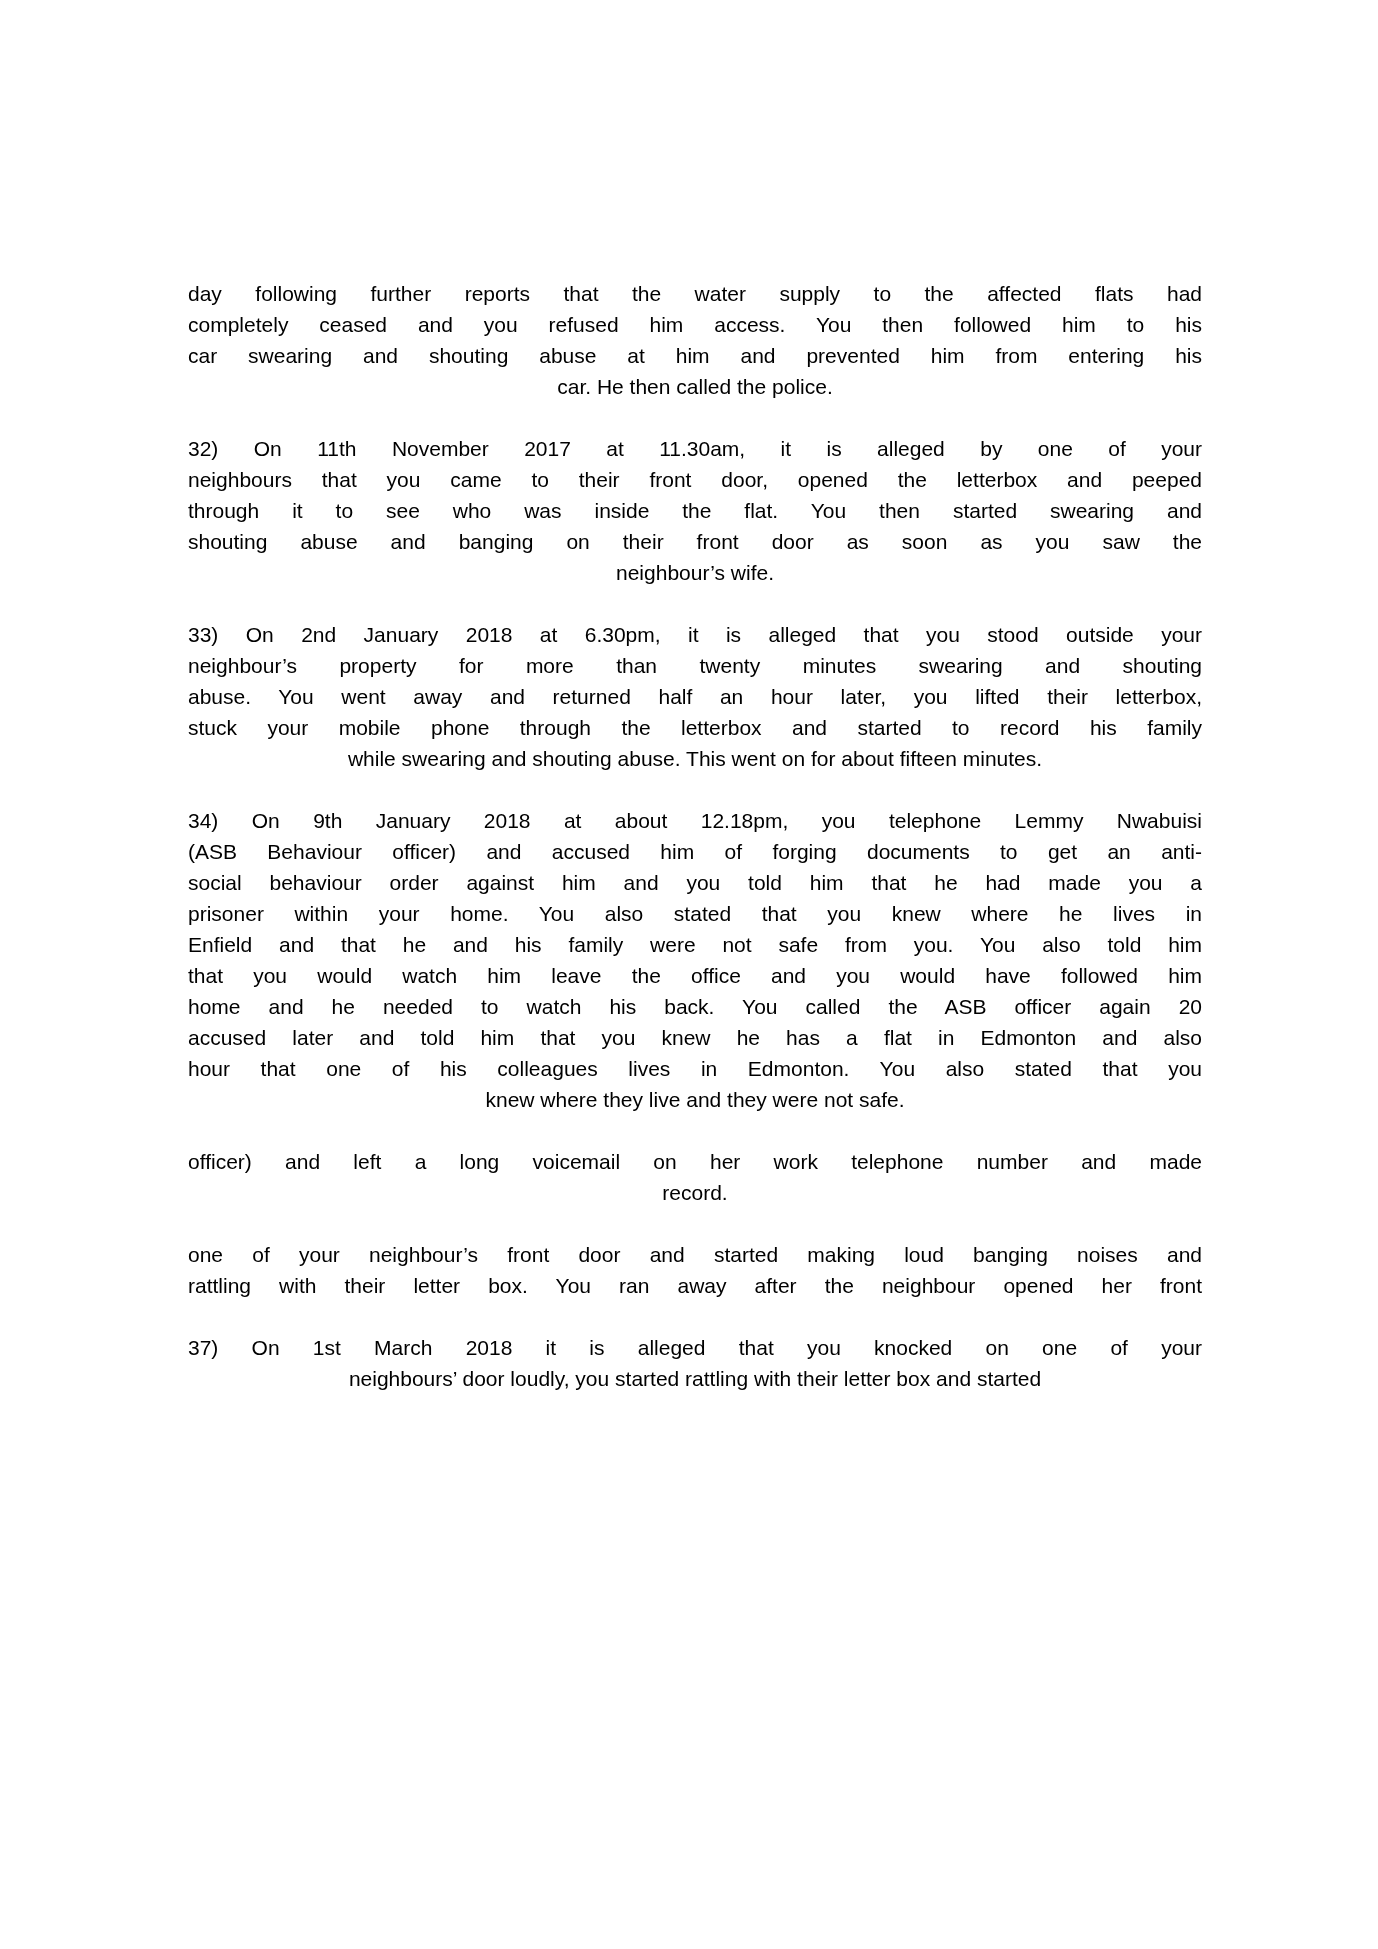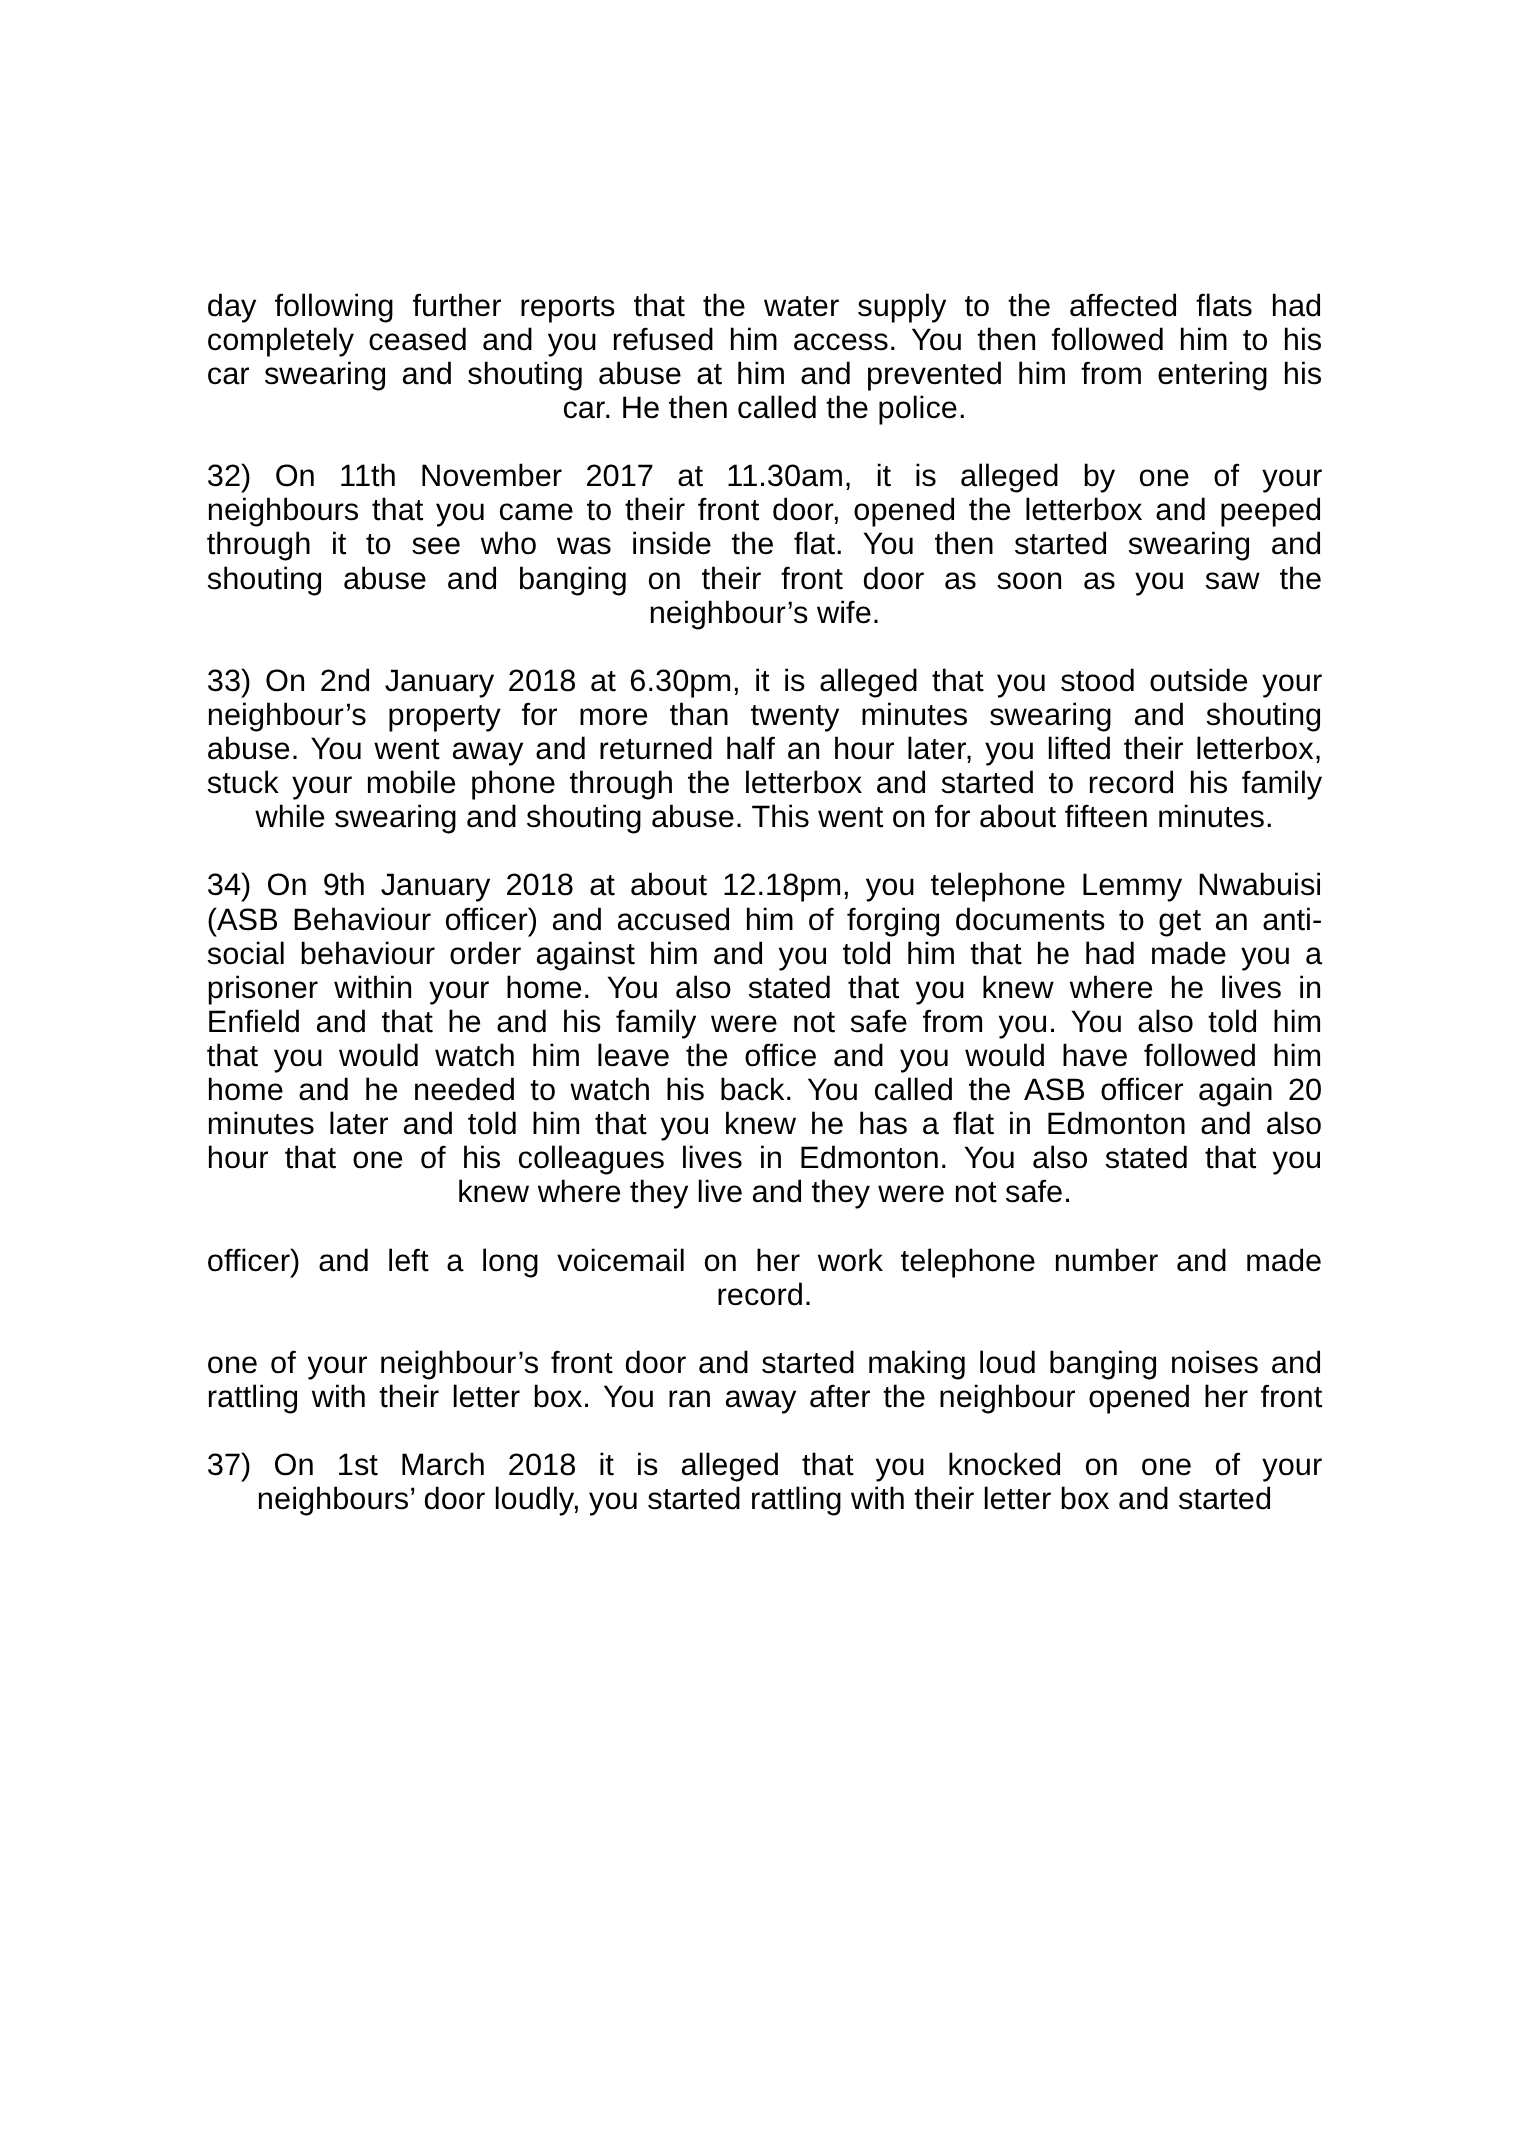--- a/index.html
+++ b/index.html
@@ -11,24 +11,24 @@
     position: relative;
     width: 1378px;
     height: 1949px;
     background: #ffffff;
     overflow: hidden;
     font-family: "Liberation Sans", "DejaVu Sans", sans-serif;
     color: #000000;
   }
   .text-block {
     position: absolute;
-    top: 262px;
+    top: 278px;
     left: 188px;
     width: 1014px;
-    font-size: 28px;
+    font-size: 21px;
     line-height: 31px;
   }
   .para {
     margin: 0 0 31px 0;
     padding: 0;
   }
   .line {
     text-align: justify;
     text-align-last: justify;
     white-space: normal;
@@ -64,21 +64,21 @@
         <div class="line last">while swearing and shouting abuse. This went on for about fifteen minutes.</div>
       </div>
       <div class="para">
         <div class="line">34) On 9th January 2018 at about 12.18pm, you telephone Lemmy Nwabuisi</div>
         <div class="line">(ASB Behaviour officer) and accused him of forging documents to get an anti-</div>
         <div class="line">social behaviour order against him and you told him that he had made you a</div>
         <div class="line">prisoner within your home. You also stated that you knew where he lives in</div>
         <div class="line">Enfield and that he and his family were not safe from you. You also told him</div>
         <div class="line">that you would watch him leave the office and you would have followed him</div>
         <div class="line">home and he needed to watch his back. You called the ASB officer again 20</div>
-        <div class="line">minutes later and told him that you knew he has a flat in Edmonton and also</div>
+        <div class="line">accused later and told him that you knew he has a flat in Edmonton and also</div>
         <div class="line">hour that one of his colleagues lives in Edmonton. You also stated that you</div>
         <div class="line last">knew where they live and they were not safe.</div>
       </div>
       <div class="para">
         <div class="line">officer) and left a long voicemail on her work telephone number and made</div>
         <div class="line last">record.</div>
       </div>
       <div class="para">
         <div class="line">one of your neighbour’s front door and started making loud banging noises and</div>
         <div class="line">rattling with their letter box. You ran away after the neighbour opened her front</div>

